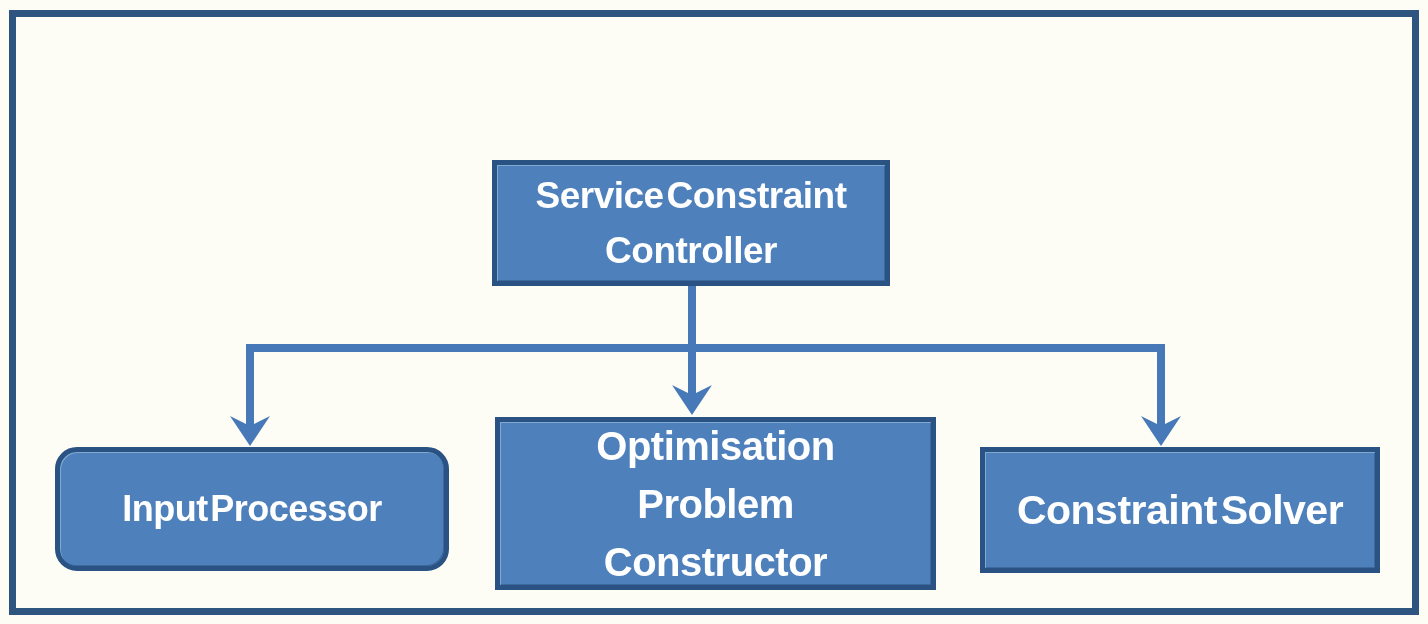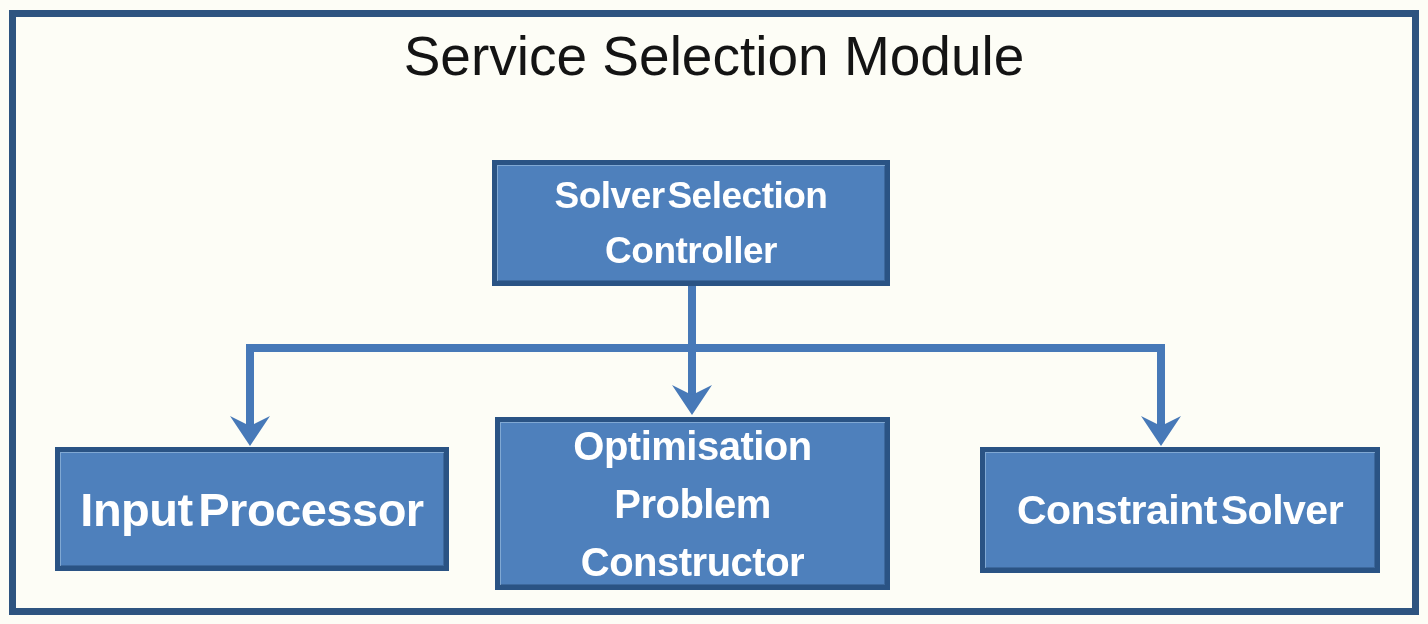--- a/index.html
+++ b/index.html
@@ -61,26 +61,27 @@
     height: 126px;
     font-size: 37px;
     line-height: 1.5;
   }
   .node-controller .label { padding: 0 30px; }
   .node-input {
     left: 55px;
     top: 447px;
     width: 394px;
     height: 124px;
-    font-size: 47px;
+    font-size: 36px;
+    border-radius: 22px;
   }
   .node-optimisation {
     left: 495px;
     top: 417px;
-    width: 395px;
+    width: 441px;
     height: 173px;
     font-size: 40px;
     line-height: 1.45;
   }
   .node-optimisation .label { padding: 0 55px; }
   .node-solver {
     left: 962px;
     top: 447px;
     width: 400px;
     height: 126px;
@@ -94,35 +95,34 @@
     pointer-events: none;
   }
 </style>
 </head>
 <body>
 
 <div class="canvas">
 
   <div class="frame"></div>
 
-  <div class="diagram-title">Service Selection Module</div>
 
   <svg class="connectors" width="1428" height="624" viewBox="0 0 1428 624">
 
     <path d="M 250 427 L 250 348 L 1161 348 L 1161 427" fill="none" stroke="#4779b8" stroke-width="8" stroke-linejoin="miter"></path>
 
     <path d="M 692 286 L 692 396" fill="none" stroke="#4779b8" stroke-width="8"></path>
 
     <polygon points="250,446 230,416 250,426 270,416" fill="#4779b8"></polygon>
     <polygon points="692,415 672,385 692,395 712,385" fill="#4779b8"></polygon>
     <polygon points="1161,446 1141,416 1161,426 1181,416" fill="#4779b8"></polygon>
   </svg>
 
   <div class="node node-controller">
-    <span class="label">Solver Selection Controller</span>
+    <span class="label">Service Constraint Controller</span>
   </div>
 
   <div class="node node-input">
     <span class="label">Input Processor</span>
   </div>
 
   <div class="node node-optimisation">
     <span class="label">Optimisation Problem Constructor</span>
   </div>
 

